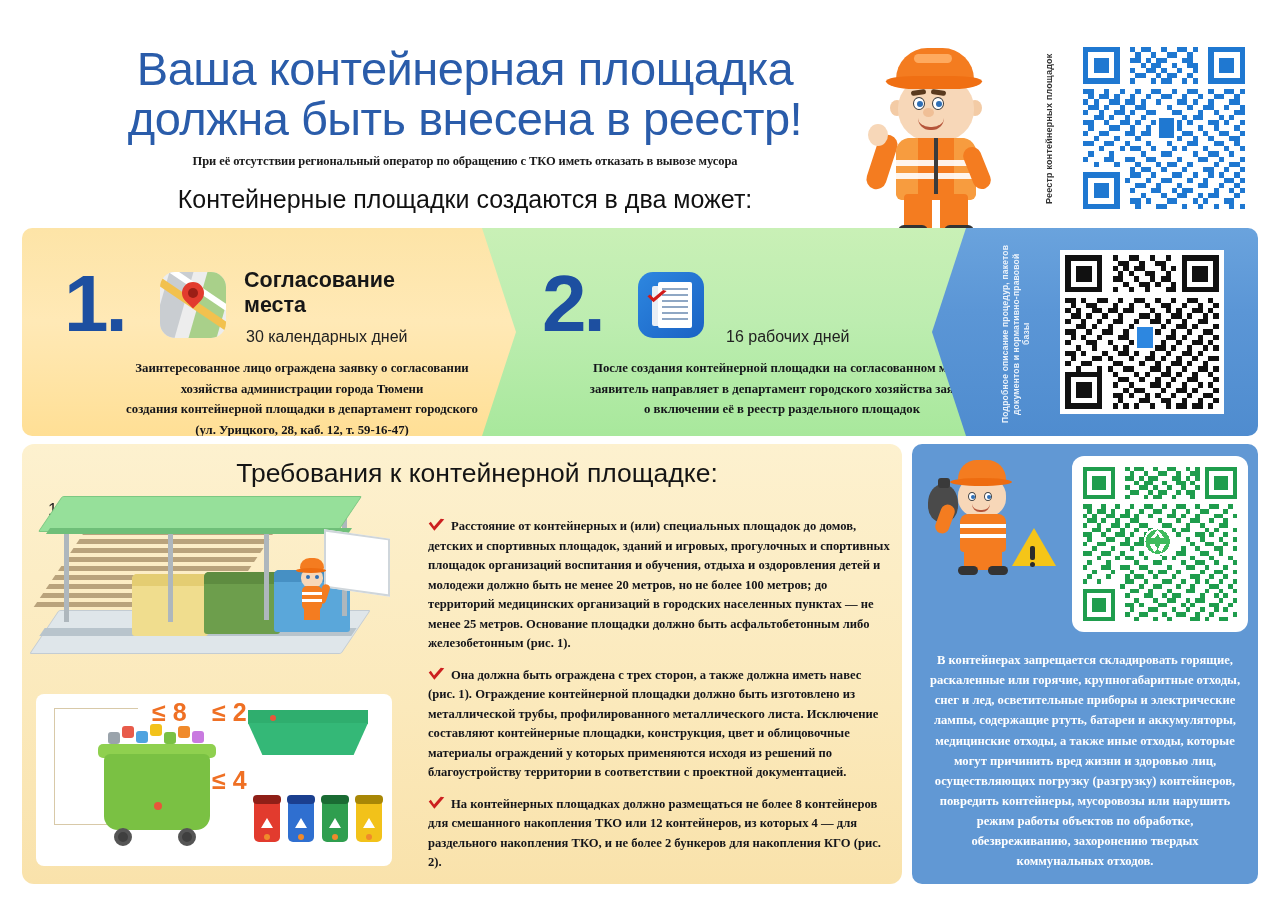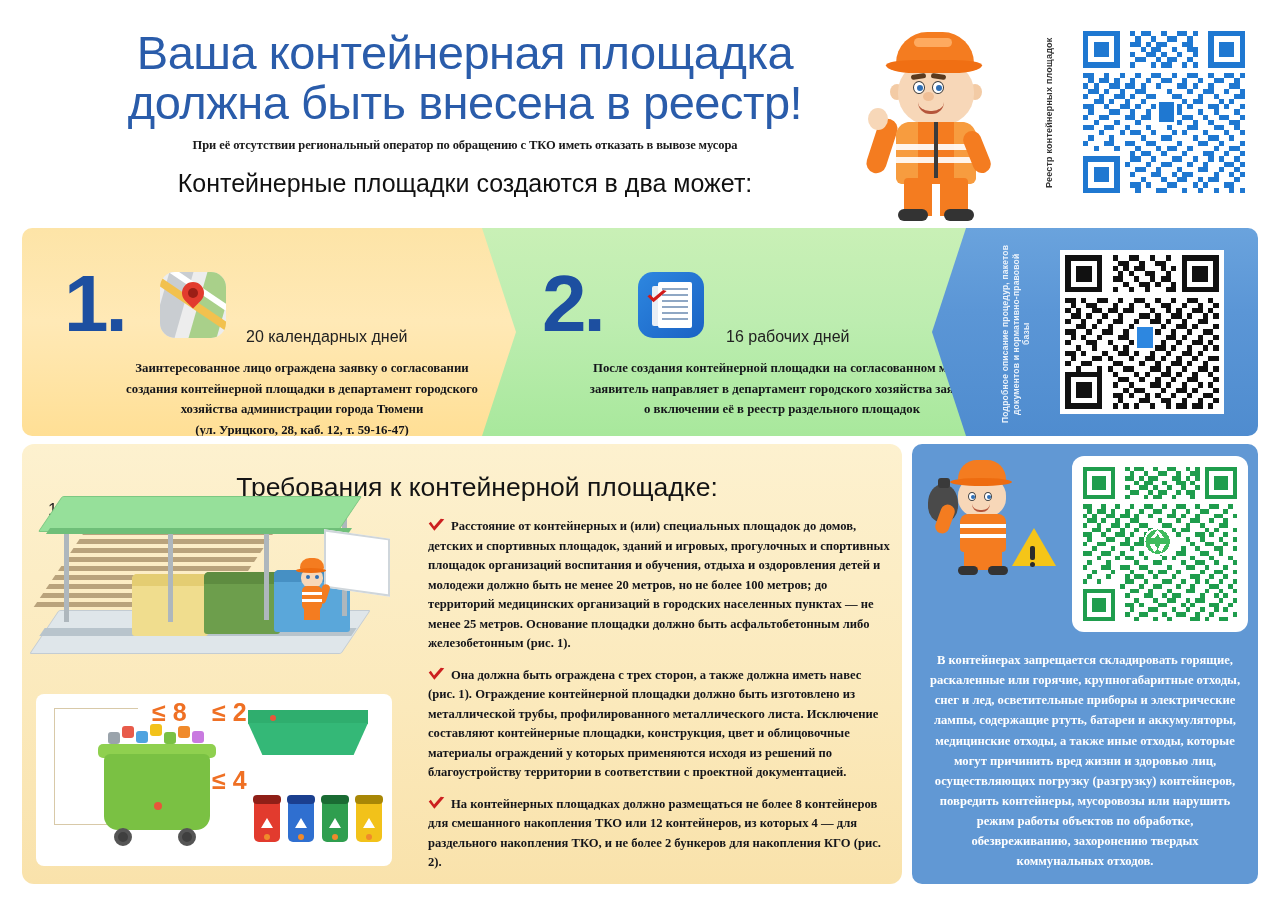--- a/index.html
+++ b/index.html
@@ -5,21 +5,21 @@
   * { box-sizing: border-box; margin: 0; padding: 0; }
   html, body {
     width: 1280px; height: 905px;
     background: #ffffff;
     font-family: "Liberation Sans", sans-serif;
     overflow: hidden;
   }
   .page { position: relative; width: 1280px; height: 905px; background: #fff; }
 
   
-  .header { position: absolute; left: 0; top: 0; width: 1024px; height: 222px; }
+  .header { position: absolute; left: 0; top: 16px; width: 1024px; height: 222px; }
   .title-block { position: absolute; left: 70px; top: 28px; width: 790px; text-align: center; }
   .main-title {
     font-size: 47px; line-height: 1.06; font-weight: 400;
     color: #2a5caa; letter-spacing: -0.5px; white-space: pre-line;
   }
   .subtitle {
     margin-top: 10px; font-size: 12.5px; color: #1a1a1a; font-weight: 600;
     font-family: "Liberation Serif", serif; letter-spacing: -0.1px;
   }
   .stages-line {
@@ -171,21 +171,21 @@
   .qr-step3 { position: absolute; left: 1060px; top: 250px; width: 164px; height: 164px; background:#fff; border-radius: 8px; }
 
   
   .req-card {
     position: absolute; left: 22px; top: 444px; width: 880px; height: 440px;
     background: linear-gradient(180deg,#fdf1cf 0%, #fbe9bb 60%, #f9e2ab 100%);
     border-radius: 12px;
   }
   .req-title {
     position: absolute; left: 0; top: 14px; width: 880px; text-align: center;
-    font-size: 26.5px; color: #141414; font-weight: 400; padding-left: 30px; margin-top: 14px;
+    font-size: 26.5px; color: #141414; font-weight: 400; padding-left: 30px;
   }
   .fig-label {
     position: absolute; font-size: 17px; color: #1d1d1d; font-weight: 400;
   }
 
   
   .fig1 { position: absolute; left: 36px; top: 492px; width: 330px; height: 170px; }
   .pad {
     position:absolute; left:8px; top:118px; width:312px; height:44px; background:#dfe6ea;
     transform: skewX(-34deg); border-radius:2px; border:1px solid #c3ccd3;
@@ -608,25 +608,27 @@
       <div class="step-icon" style="left:138px; top:44px;">
         <div class="mapicon">
           <div class="g1"></div>
             <div class="g2"></div>
           <div class="r1"></div>
             <div class="r2"></div>
           <div class="pin"></div>
             <div class="pindot"></div>
         </div>
       </div>
-      <div class="step-days" style="left:224px; top:100px;">20 календарных дней</div>
+      <div class="step-head" style="left:222px; top:40px;">Согласование
+места</div>
+      <div class="step-days" style="left:224px; top:100px;">30 календарных дней</div>
       <div class="step-body" style="left:20px; top:130px; width:520px;">
         <div>Заинтересованное лицо ограждена заявку о согласовании</div>
+        <div>хозяйства администрации города Тюмени</div>
         <div>создания контейнерной площадки в департамент городского</div>
-        <div>хозяйства администрации города Тюмени</div>
         <div style="font-weight:800;">(ул. Урицкого, 28, каб. 12, т. 59-16-47)</div>
       </div>
     </div>
 
     <div class="step step-2">
       <div class="step-num" style="left:60px; top:36px;">2.</div>
       <div class="step-icon" style="left:156px; top:44px;">
         <div class="docicon">
           <div class="sheet2"></div>
           <div class="sheet"></div>

